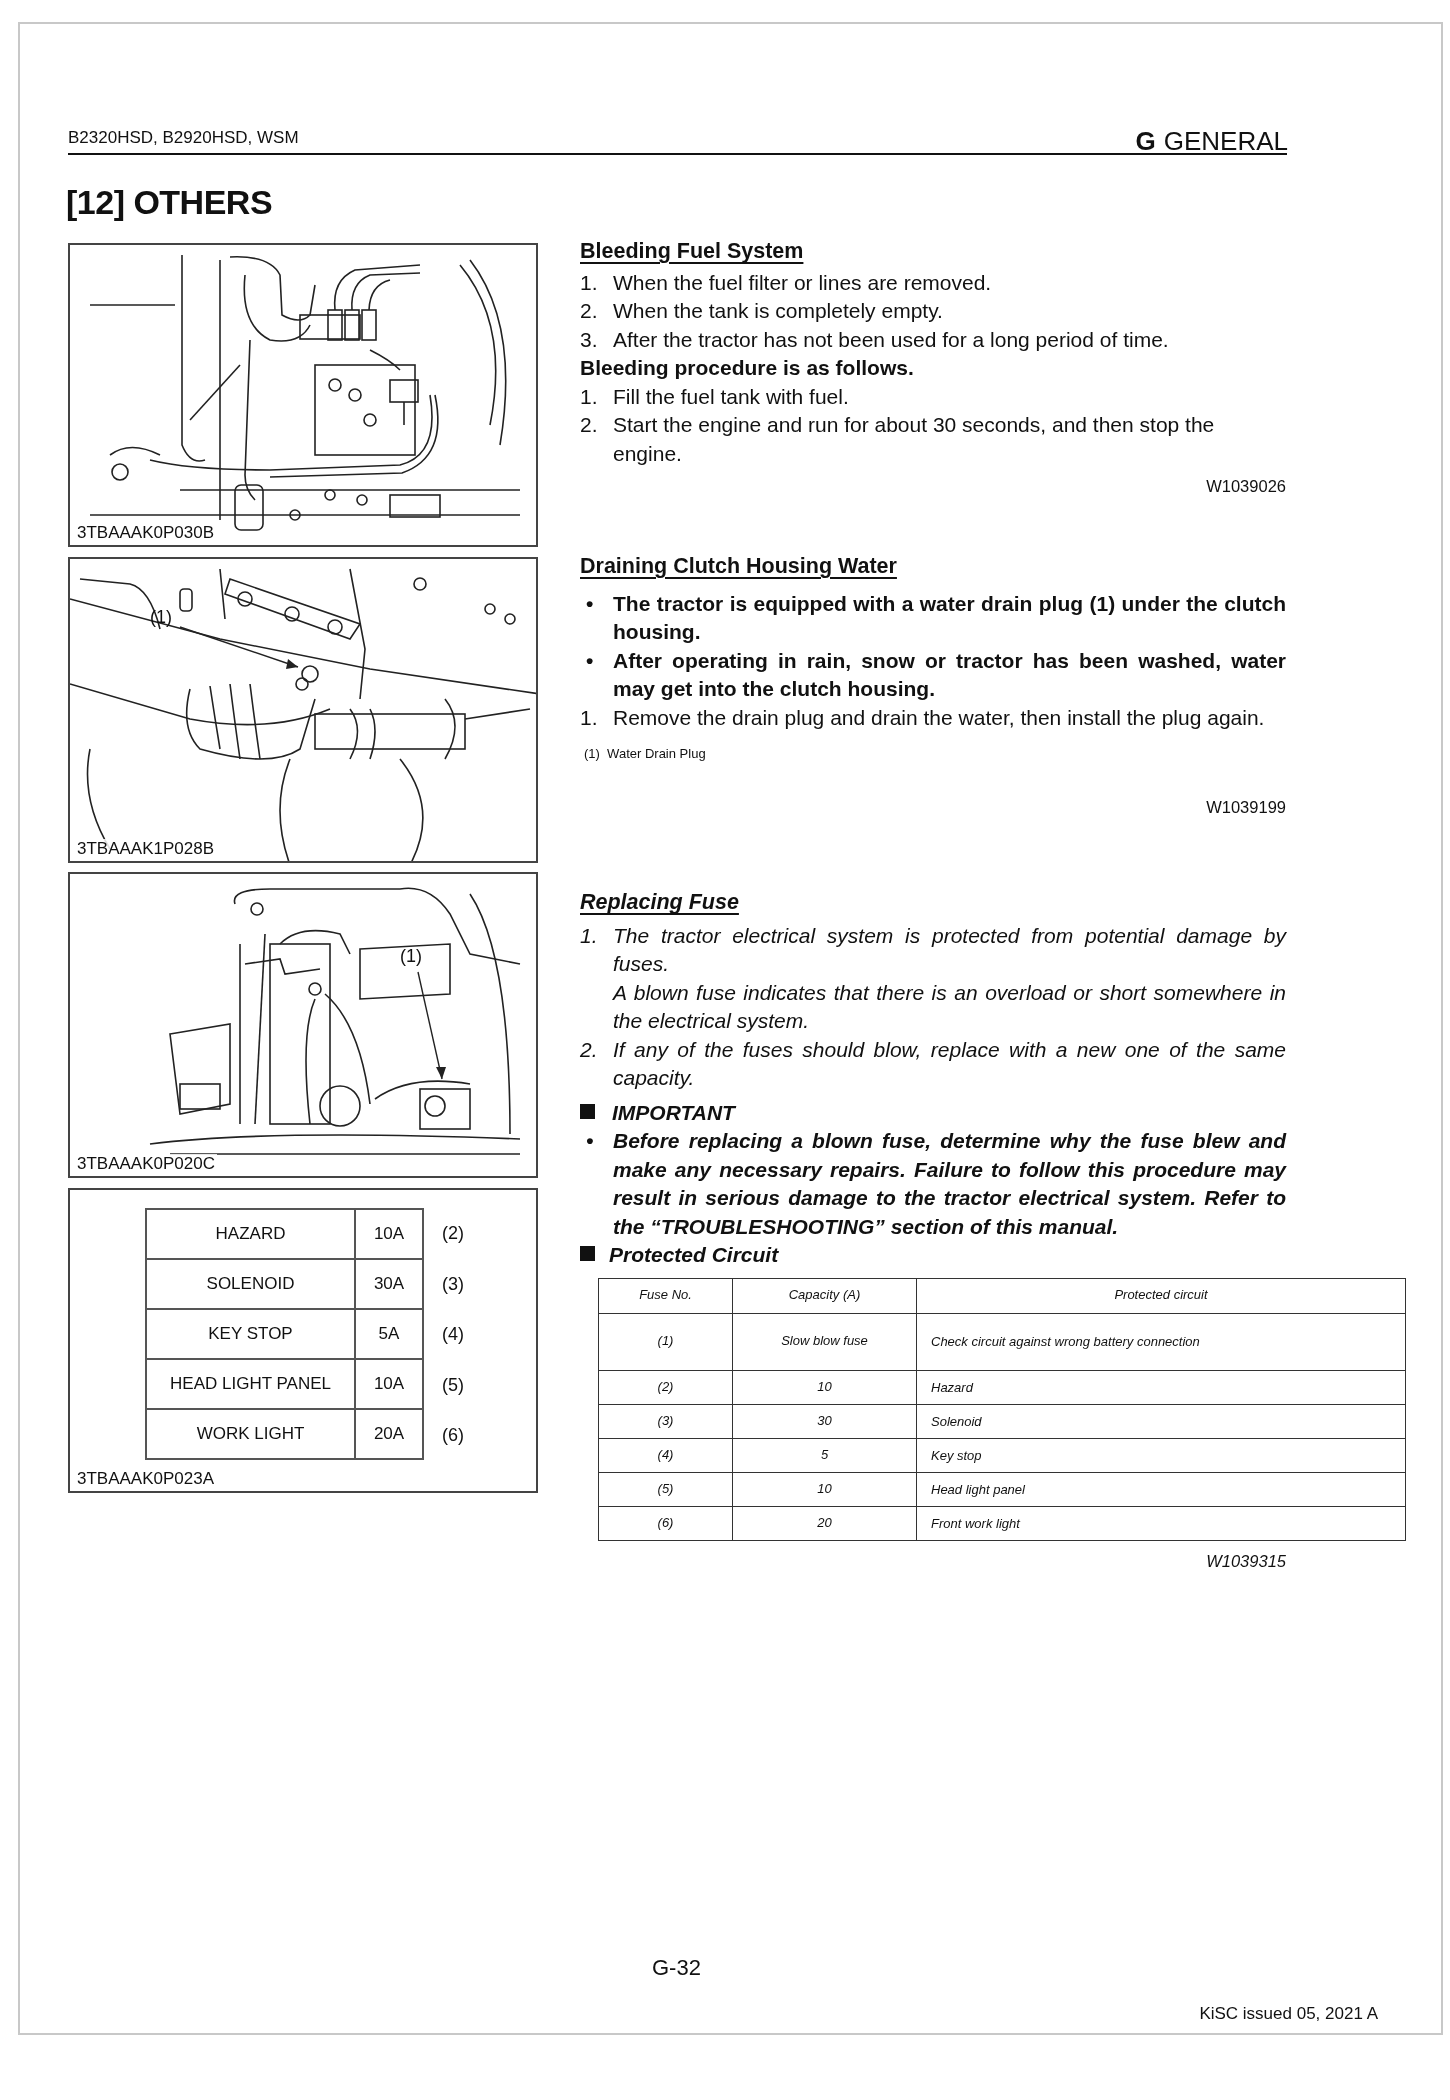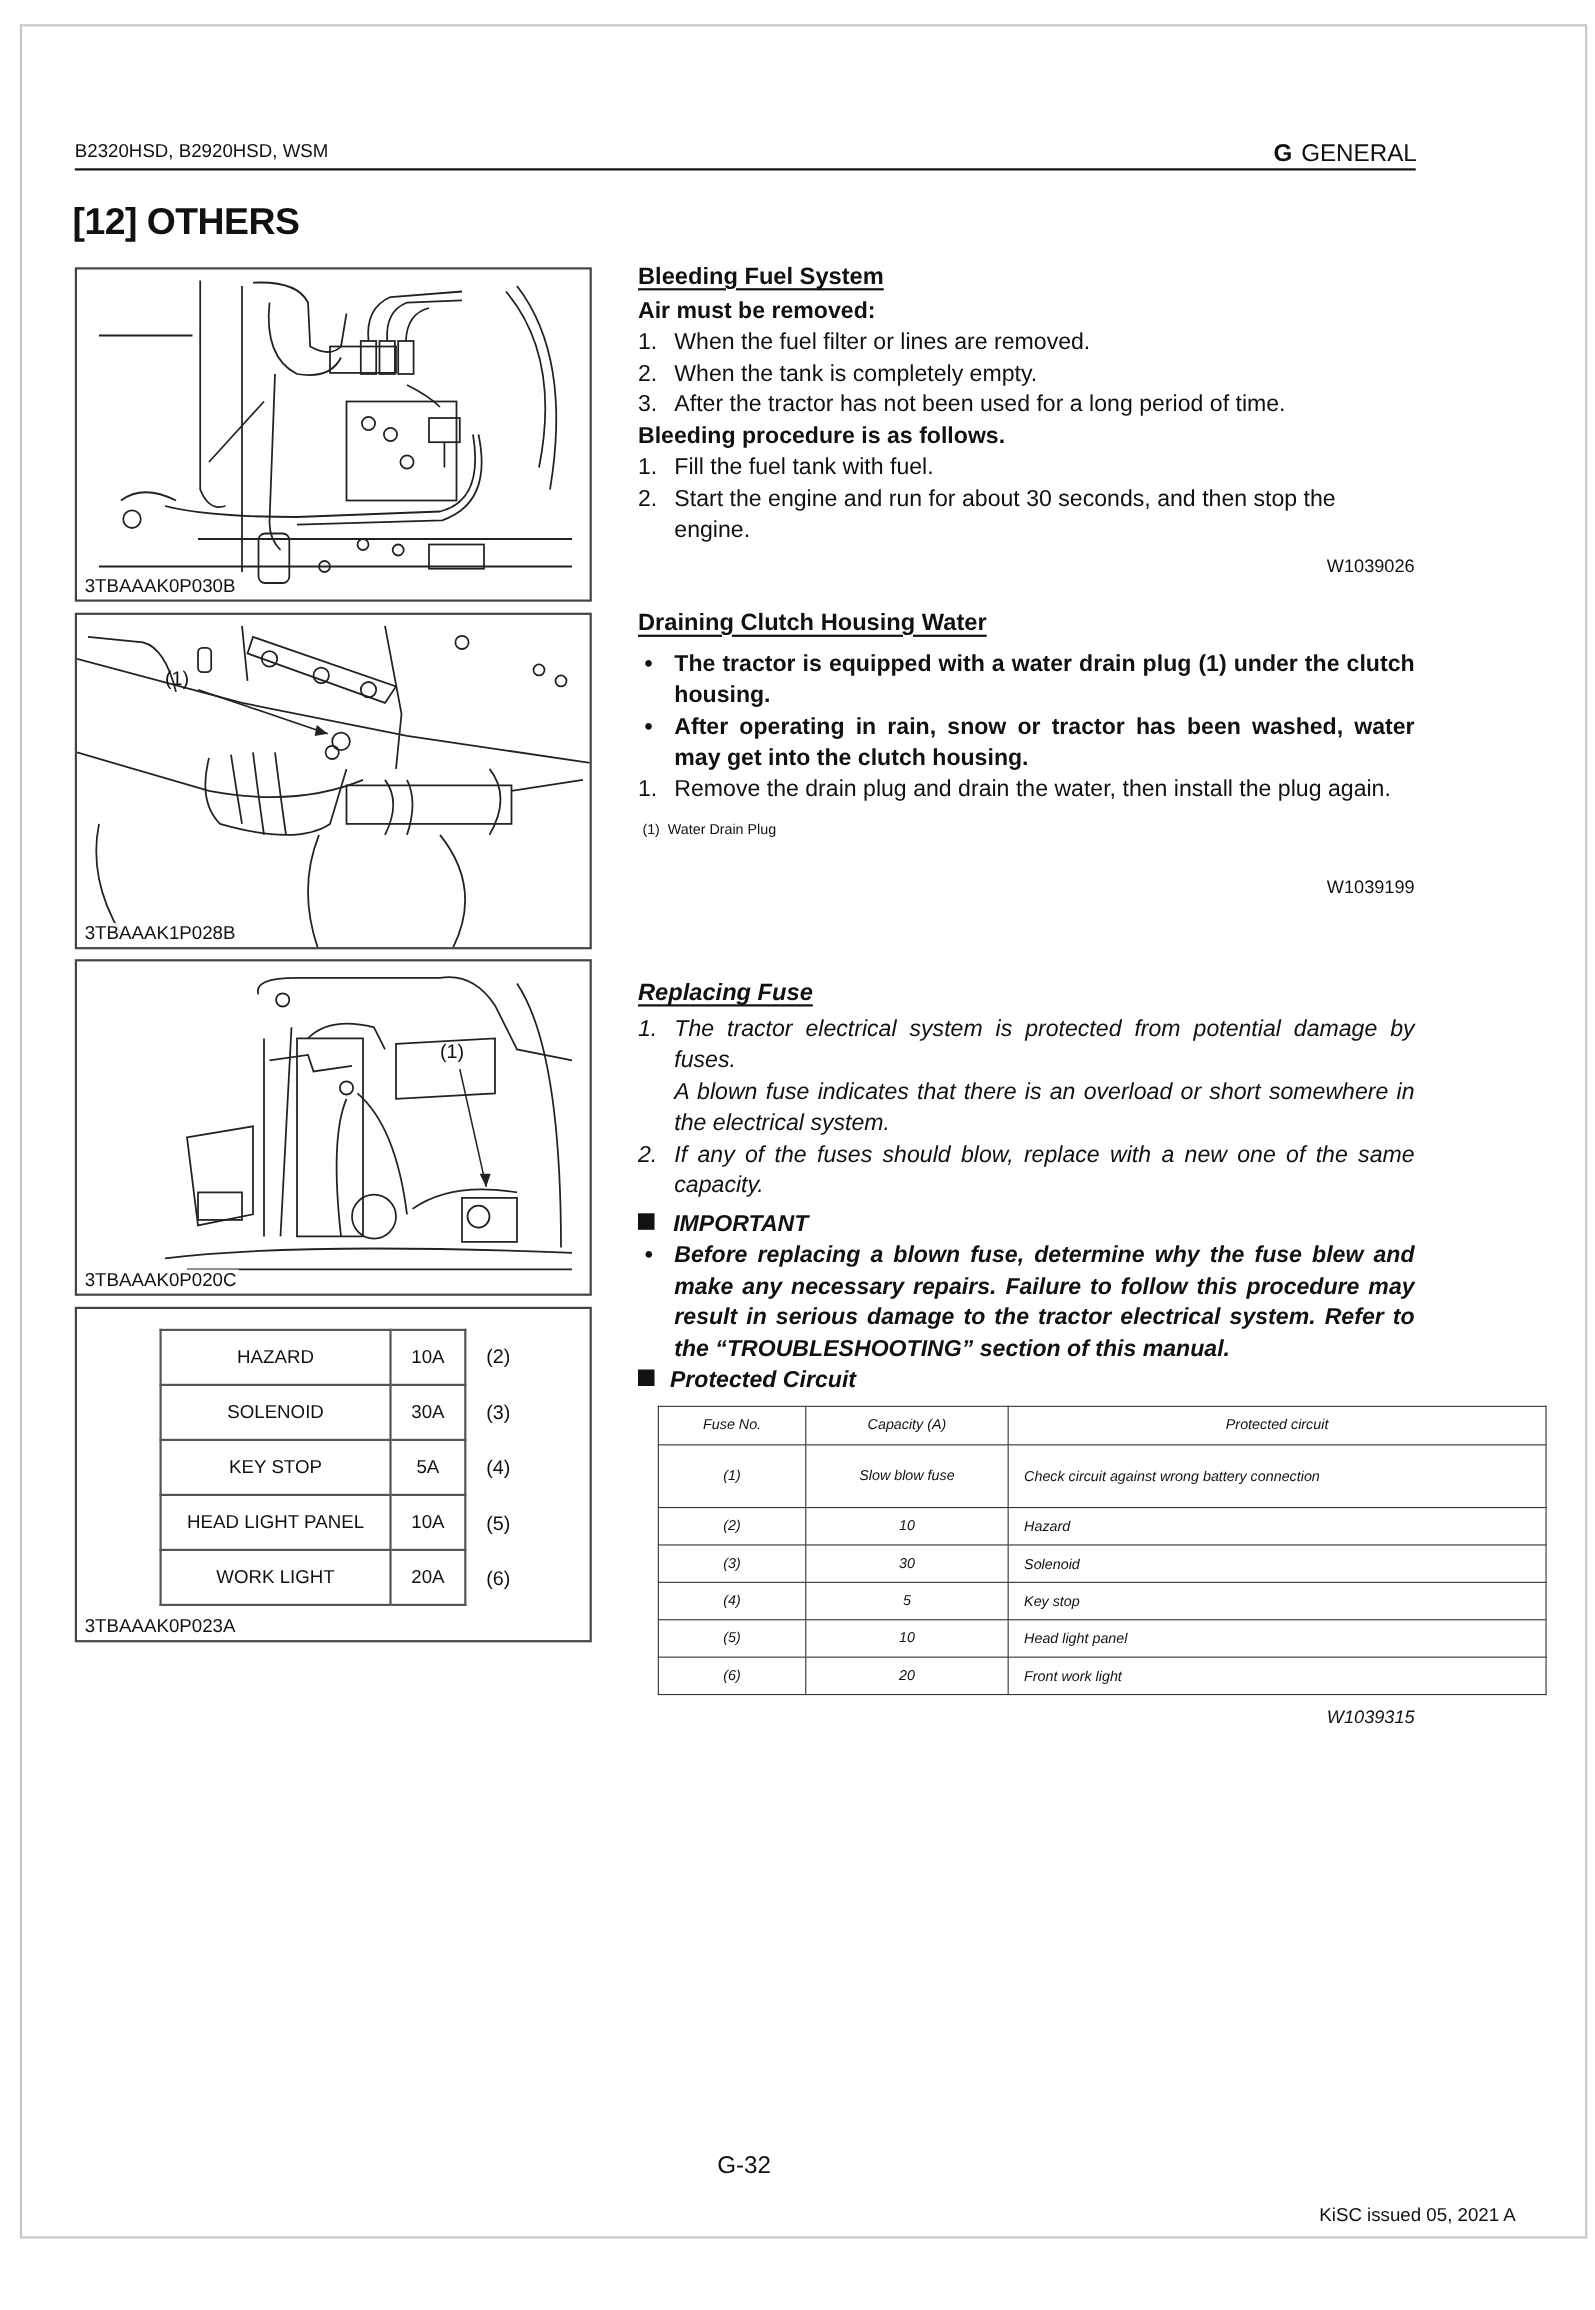--- a/index.html
+++ b/index.html
@@ -2,21 +2,21 @@
 <html><head>
 <meta charset="utf-8">
 <style>
   html, body { margin: 0; padding: 0; background: #ffffff; }
   body { width: 1450px; height: 2100px; position: relative; font-family: "Liberation Sans", sans-serif; color: #111; overflow: hidden; }
   .page { position: absolute; left: 18px; top: 22px; width: 1425px; height: 2013px; border: 2px solid #c8c8c8; box-sizing: border-box; background: #fff; }
   .abs { position: absolute; }
 
   
   .hdr-left { left: 68px; top: 128px; font-size: 17px; }
-  .hdr-right { right: 162px; top: 126px; font-size: 22px; }
+  .hdr-right { right: 162px; top: 126px; font-size: 26px; }
   .hdr-right b { font-weight: bold; margin-right: 8px; }
   .hdr-rule { left: 68px; top: 153px; width: 1219px; height: 2px; background: #111; }
   .page-title { left: 66px; top: 183px; font-size: 34px; font-weight: bold; letter-spacing: -0.5px; }
 
   
   .fig { position: absolute; left: 68px; width: 470px; border: 2px solid #444; box-sizing: border-box; background: #fff; overflow: hidden; }
   .fig svg { position: absolute; left: 0; top: 0; }
   .fig-cap { position: absolute; left: 5px; bottom: 2px; font-size: 17px; background: rgba(255,255,255,0.85); padding: 0 2px; }
   .callout { position: absolute; font-size: 18px; }
 
@@ -196,21 +196,20 @@
     <div>(3)</div>
     <div>(4)</div>
     <div>(5)</div>
     <div>(6)</div>
   </div>
   <div class="fig-cap">3TBAAAK0P023A</div>
 </div>
 
 <div class="col" style="top:237px;">
   <div class="sec-title">Bleeding Fuel System</div>
-  <div class="bold">Air must be removed:</div>
   <div class="item"><span class="num">1.</span><span>When the fuel filter or lines are removed.</span></div>
   <div class="item"><span class="num">2.</span><span>When the tank is completely empty.</span></div>
   <div class="item"><span class="num">3.</span><span>After the tractor has not been used for a long period of time.</span></div>
   <div class="bold">Bleeding procedure is as follows.</div>
   <div class="item"><span class="num">1.</span><span>Fill the fuel tank with fuel.</span></div>
   <div class="item"><span class="num">2.</span><span>Start the engine and run for about 30 seconds, and then stop the engine.</span></div>
   <div class="code">W1039026</div>
 </div>
 
 <div class="col" style="top:552px;">

